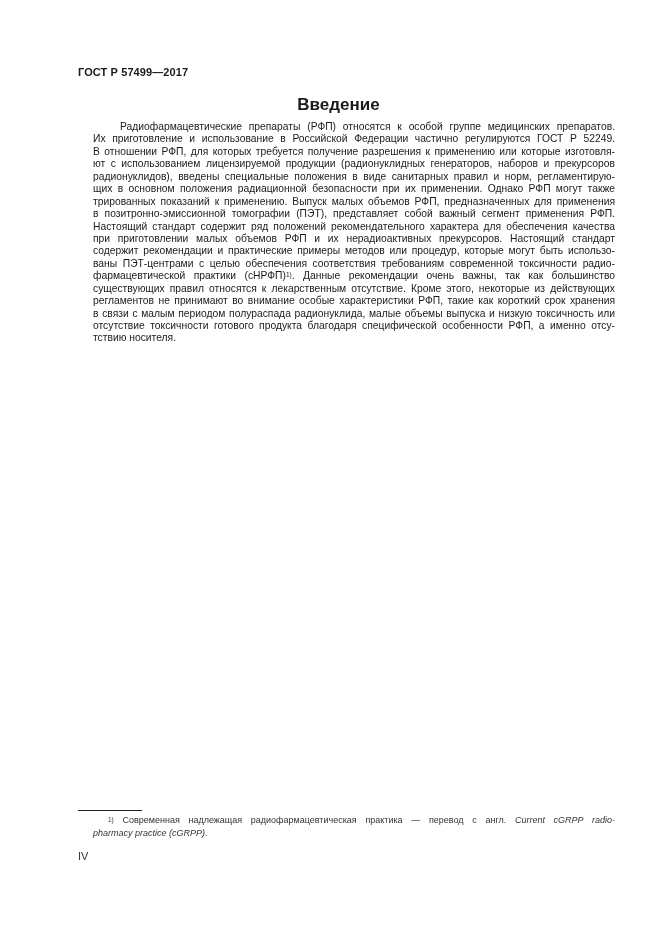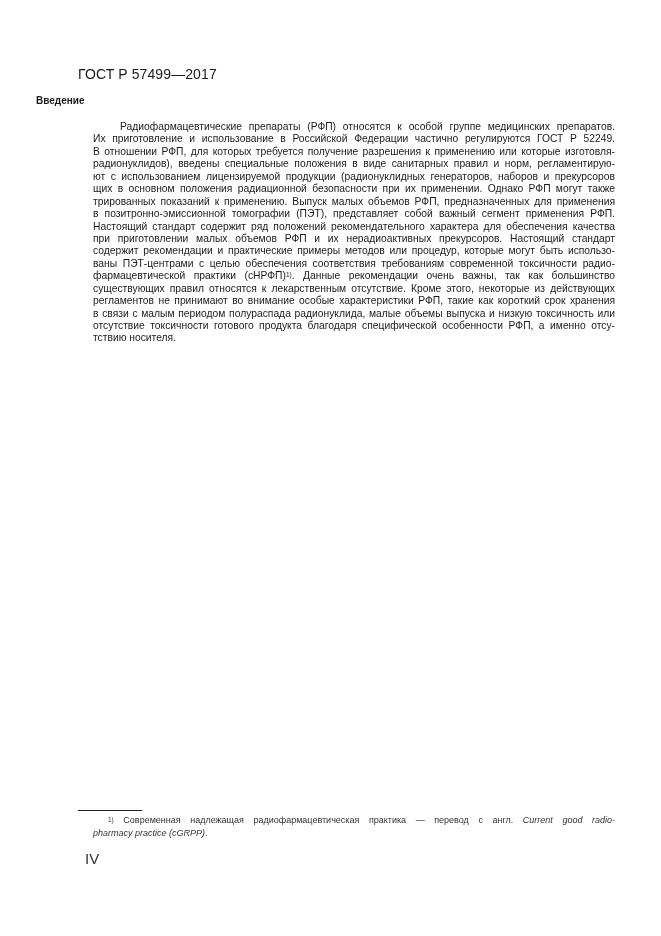--- a/index.html
+++ b/index.html
@@ -1,57 +1,57 @@
 <!DOCTYPE html>
 <html><head>
   <meta charset="utf-8">
   <style>
     html, body { margin: 0; padding: 0; background: #ffffff; }
     body { width: 661px; height: 936px; position: relative; overflow: hidden;
            font-family: "Liberation Sans", "DejaVu Sans", sans-serif; color: #1a1a1a; }
-    .header { position: absolute; left: 78px; top: 66px; font-size: 14px; font-weight: normal; letter-spacing: 0.1px; }
-    .title { position: absolute; left: 0; width: 641px; top: 95px; font-size: 10px; font-weight: bold; padding-left: 36px; box-sizing: border-box; }
+    .header { position: absolute; left: 78px; top: 66px; font-size: 11px; font-weight: bold; letter-spacing: 0.1px; }
+    .title { position: absolute; left: 0; width: 641px; top: 95px; text-align: center; font-size: 17px; font-weight: bold; padding-left: 36px; box-sizing: border-box; }
     .body-text { position: absolute; left: 78px; top: 121px; width: 537px; }
     .line { display: block; font-size: 10.3px; line-height: 12.45px; height: 12.45px; white-space: nowrap; text-align: justify; text-align-last: justify; padding-left: 15px; }
     .line.indent { padding-left: 42px; }
     .line.last { text-align-last: left; }
     sup { font-size: 6.5px; vertical-align: top; position: relative; top: -1px; }
     .fn-rule { position: absolute; left: 78px; top: 810px; width: 64px; height: 0; border-top: 1px solid #222; }
     .footnote { position: absolute; left: 78px; top: 814px; width: 537px; font-size: 9px; color: #333; }
     .footnote .line { font-size: 9px; line-height: 13px; height: 13px; }
     .footnote .line.indent { padding-left: 30px; }
     .footnote em { font-style: italic; }
-    .page-num { position: absolute; left: 85px; top: 850px; font-size: 15px; color: #333; }
+    .page-num { position: absolute; left: 78px; top: 850px; font-size: 11px; color: #333; }
   </style>
 </head>
 <body>
 
 <div class="header">ГОСТ Р 57499—2017</div>
 <div class="title">Введение</div>
 
 <div class="body-text">
   <span class="line indent">Радиофармацевтические препараты (РФП) относятся к особой группе медицинских препаратов.</span>
   <span class="line">Их приготовление и использование в Российской Федерации частично регулируются ГОСТ Р 52249.</span>
   <span class="line">В отношении РФП, для которых требуется получение разрешения к применению или которые изготовля-</span>
+  <span class="line">ют с использованием лицензируемой продукции (радионуклидных генераторов, наборов и прекурсоров</span>
   <span class="line">радионуклидов), введены специальные положения в виде санитарных правил и норм, регламентирую-</span>
-  <span class="line">ют с использованием лицензируемой продукции (радионуклидных генераторов, наборов и прекурсоров</span>
   <span class="line">щих в основном положения радиационной безопасности при их применении. Однако РФП могут также</span>
   <span class="line">трированных показаний к применению. Выпуск малых объемов РФП, предназначенных для применения</span>
   <span class="line">в позитронно-эмиссионной томографии (ПЭТ), представляет собой важный сегмент применения РФП.</span>
   <span class="line">Настоящий стандарт содержит ряд положений рекомендательного характера для обеспечения качества</span>
   <span class="line">при приготовлении малых объемов РФП и их нерадиоактивных прекурсоров. Настоящий стандарт</span>
   <span class="line">содержит рекомендации и практические примеры методов или процедур, которые могут быть использо-</span>
   <span class="line">ваны ПЭТ-центрами с целью обеспечения соответствия требованиям современной токсичности радио-</span>
   <span class="line"><span>фармацевтической практики (сНРФП)</span><sup>1)</sup><span>. Данные рекомендации очень важны, так как большинство</span></span>
   <span class="line">существующих правил относятся к лекарственным отсутствие. Кроме этого, некоторые из действующих</span>
   <span class="line">регламентов не принимают во внимание особые характеристики РФП, такие как короткий срок хранения</span>
   <span class="line">в связи с малым периодом полураспада радионуклида, малые объемы выпуска и низкую токсичность или</span>
   <span class="line">отсутствие токсичности готового продукта благодаря специфической особенности РФП, а именно отсу-</span>
   <span class="line last">тствию носителя.</span>
 </div>
 
 <div class="fn-rule"></div>
 <div class="footnote">
-  <span class="line indent"><sup>1)</sup> <span>Современная надлежащая радиофармацевтическая практика — перевод с англ.</span> <em>Current good radio-</em></span>
+  <span class="line indent"><sup>1)</sup> <span>Современная надлежащая радиофармацевтическая практика — перевод с англ.</span> <em>Current cGRPP radio-</em></span>
   <span class="line last"><em>pharmacy practice (cGRPP)</em><span>.</span></span>
 </div>
 
 <div class="page-num">IV</div>
 
 </body></html>

